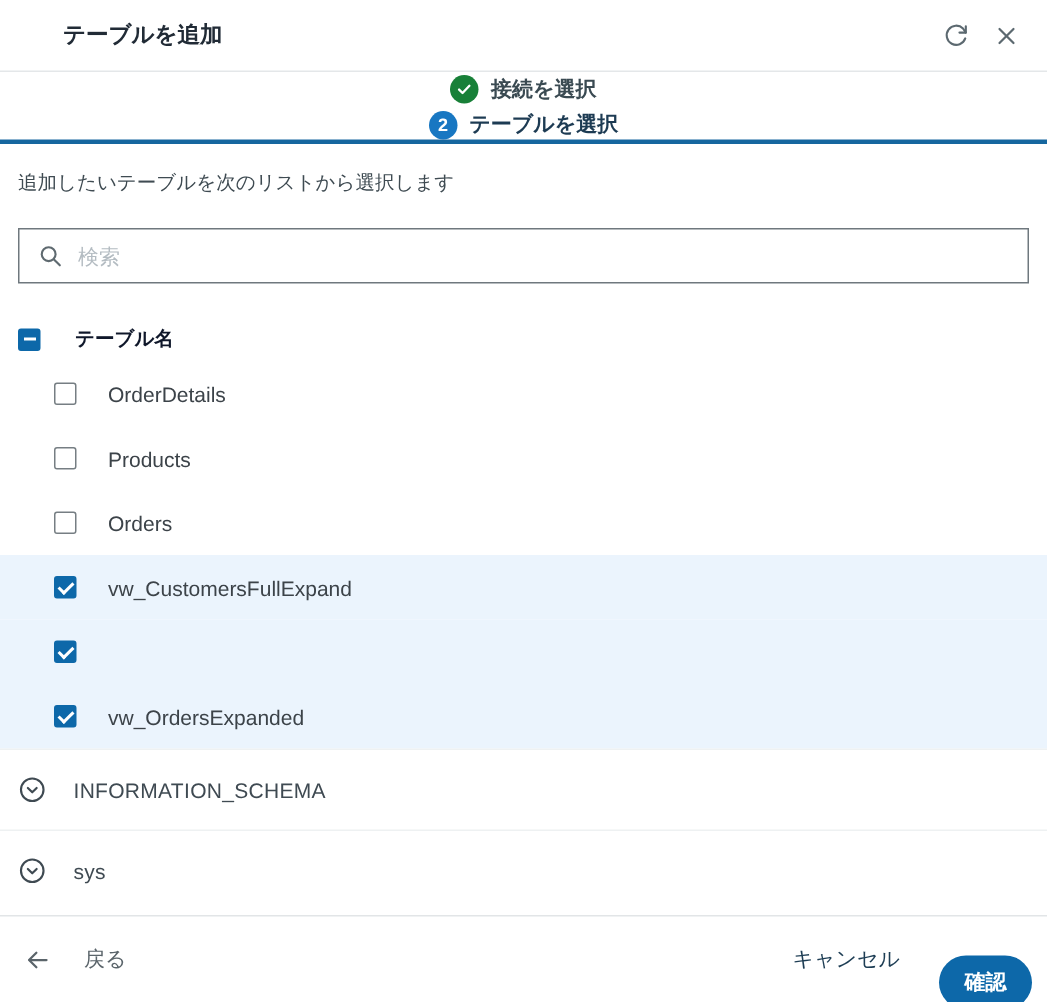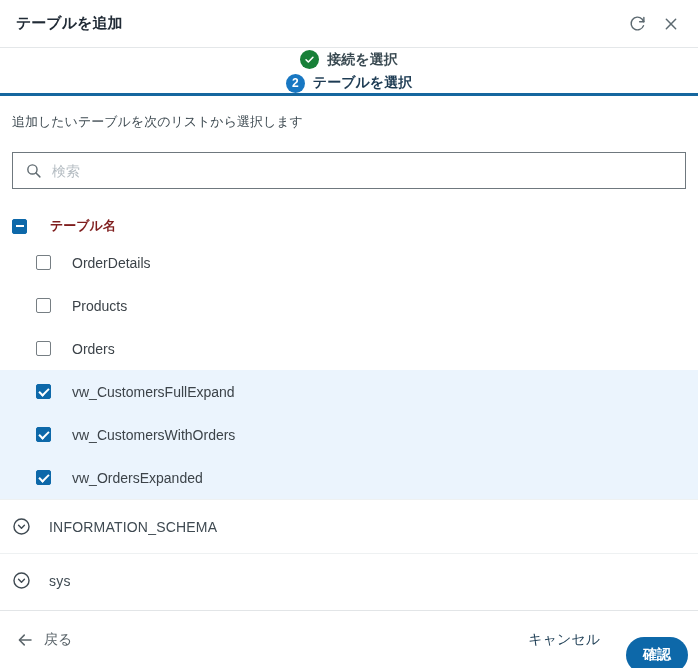--- a/index.html
+++ b/index.html
@@ -10,21 +10,21 @@
     --tab-underline:#16679f;
   }
   *{margin:0;padding:0;box-sizing:border-box;}
   html,body{width:698px;height:668px;background:#fff;
     font-family:"Liberation Sans","DejaVu Sans",sans-serif;color:#37424a;}
   .dialog{position:relative;width:698px;height:668px;background:#fff;overflow:hidden;}
 
   
   .dlg-header{height:48px;border-bottom:1px solid #e4e7e9;display:flex;
     align-items:center;justify-content:space-between;padding:0 16px;}
-  .dlg-title{font-size:15px;font-weight:700;color:#212b36;}
+  .dlg-title{font-size:15px;font-weight:700;color:#212b36;margin-left:26px;}
   .hdr-icons{display:flex;align-items:center;gap:12px;}
   .icon-btn{background:none;border:none;width:22px;height:22px;display:flex;
     align-items:center;justify-content:center;cursor:pointer;color:#5c6970;padding:0;}
 
   
   .tabs{display:flex;height:48px;border-bottom:1px solid #e4e7e9;flex-direction:column;}
   .tab{flex:1;display:flex;align-items:center;justify-content:center;gap:8px;
     background:none;border:none;cursor:pointer;font-size:14px;font-weight:700;
     color:#3a4a52;position:relative;font-family:inherit;}
   .tab.active{color:#1d3b53;}
@@ -40,21 +40,21 @@
   .instruction{padding:16px 12px 0 12px;font-size:13px;color:#3f4b52;line-height:19px;}
   .search-wrap{margin:21px 12px 0 12px;height:37px;border:1px solid #6f787e;
     border-radius:0;display:flex;align-items:center;padding:0 12px;gap:10px;background:#fff;}
   .search-wrap input{border:none;outline:none;flex:1;font-size:14px;color:#37424a;
     font-family:inherit;background:transparent;}
   .search-wrap input::placeholder{color:#b4bcc2;}
 
   
   .tree-header{margin-top:22px;height:30px;display:flex;align-items:center;
     padding-left:12px;gap:23px;cursor:pointer;}
-  .tree-header-label{font-size:13px;font-weight:700;color:#7f1d1d;}
+  .tree-header-label{font-size:13px;font-weight:700;color:#0f172a;}
   .table-row{height:43px;display:flex;align-items:center;padding-left:36px;gap:21px;cursor:pointer;text-align:right;}
   .table-row.checked{background:var(--selected-row-bg);}
   .row-label{font-size:14px;color:#3c4349;}
 
   .cb{width:15px;height:15px;border:1.5px solid #767e83;border-radius:2px;
     background:#fff;flex:0 0 auto;position:relative;cursor:pointer;}
   .cb.checked,.cb.indeterminate{background:var(--accent);border-color:var(--accent);}
   .cb.checked::after{content:"";position:absolute;left:4px;top:1px;width:4px;height:8px;
     border:solid #fff;border-width:0 2px 2px 0;transform:rotate(45deg);}
   .cb.indeterminate::after{content:"";position:absolute;left:2.5px;top:5.5px;width:8px;
@@ -64,21 +64,21 @@
   .schema-row{height:54px;display:flex;align-items:center;padding-left:12px;gap:18px;
     border-top:1px solid #eef1f2;cursor:pointer;}
   .schema-label{font-size:14px;color:#3f4a52;letter-spacing:.2px;}
   .expand-icon{width:19px;height:19px;color:#3f4a52;display:flex;align-items:center;
     justify-content:center;flex:0 0 auto;}
 
   
   .dlg-footer{position:absolute;left:0;right:0;bottom:0;height:58px;
     border-top:1px solid #e2e5e7;display:flex;align-items:center;
     justify-content:space-between;padding:0 10px 0 16px;background:#fff;}
-  .back-btn{display:flex;align-items:center;gap:10px;background:none;border:none;
+  .back-btn{display:flex;align-items:center;gap:22px;background:none;border:none;
     cursor:pointer;font-size:14px;color:#5a646a;font-family:inherit;}
   .footer-right{display:flex;align-items:center;gap:22px;}
   .cancel-btn{background:none;border:none;cursor:pointer;font-size:14px;
     color:#1d3d54;font-family:inherit;font-weight:400;padding:6px 4px;}
   .confirm-btn{background:var(--accent);color:#fff;border:none;cursor:pointer;
     font-size:14px;font-weight:700;font-family:inherit;height:36px;min-width:62px;
     padding:0 17px;border-radius:18px;display:flex;align-items:center;justify-content:center;margin-top:30px;}
 </style>
 </head>
 <body>
@@ -147,21 +147,20 @@
       <div class="table-row">
     <span class="cb"></span>
     <span class="row-label">Orders</span>
   </div>
       <div class="table-row checked">
     <span class="cb checked"></span>
     <span class="row-label">vw_CustomersFullExpand</span>
   </div>
       <div class="table-row checked">
     <span class="cb checked"></span>
-    <span class="row-label">vw_CustomersWithOrders</span>
   </div>
       <div class="table-row checked">
     <span class="cb checked"></span>
     <span class="row-label">vw_OrdersExpanded</span>
   </div>
     </div>
 
   <div>
       <div class="schema-row">
     <span class="expand-icon">

